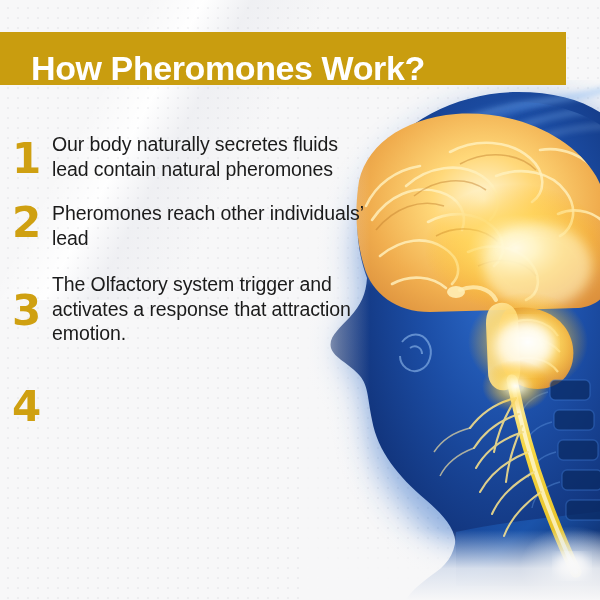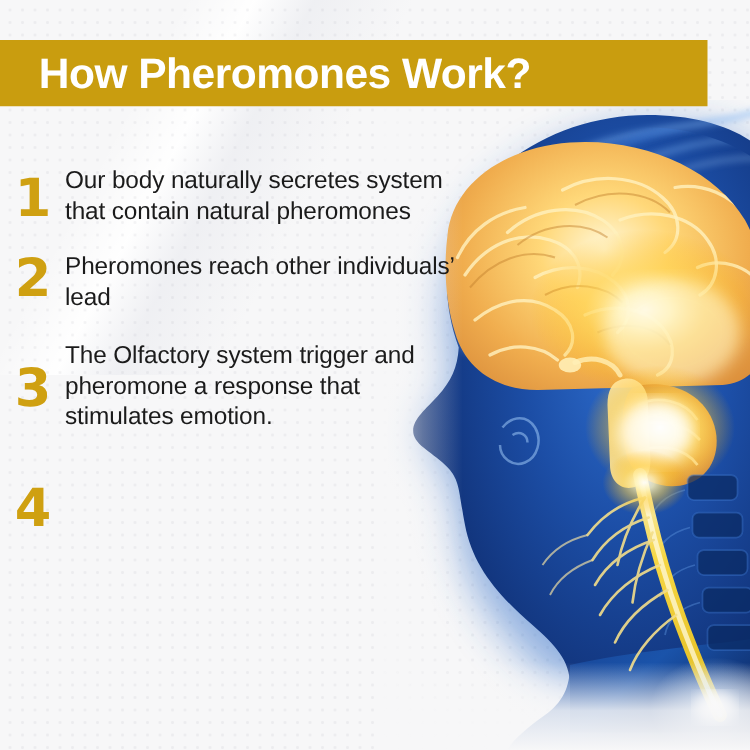--- a/index.html
+++ b/index.html
@@ -48,21 +48,21 @@
   
   .title-bar {
     position: absolute;
     left: 0;
     top: 32px;
     width: 566px;
     height: 53px;
     background: #c99d0f;
     z-index: 20;
     display: flex;
-    align-items: center;
+    align-items: flex-end;
   }
   .title-text {
     color: #ffffff;
     font-size: 34px;
     font-weight: bold;
     letter-spacing: -0.4px;
     padding-left: 31px;
     white-space: nowrap;
     line-height: 1;
   }
@@ -357,31 +357,31 @@
   <div class="dot-texture"></div>
 
   <div class="title-bar">
     <div class="title-text">How Pheromones Work?</div>
   </div>
 
   <div class="steps">
 
     <div class="step s1 lines-3">
       <div class="step-num">1</div>
-      <div class="step-text">Our body naturally secretes system that contain natural pheromones</div>
+      <div class="step-text">Our body naturally secretes fluids lead contain natural pheromones</div>
     </div>
 
     <div class="step s2 lines-2">
       <div class="step-num">2</div>
       <div class="step-text">Pheromones reach other individuals’ lead</div>
     </div>
 
     <div class="step s3 lines-4">
       <div class="step-num">3</div>
-      <div class="step-text">The Olfactory system trigger and pheromone a response that stimulates emotion.</div>
+      <div class="step-text">The Olfactory system trigger and activates a response that attraction emotion.</div>
     </div>
 
     <div class="step s4 lines-4">
       <div class="step-num">4</div>
     </div>
 
   </div>
 
 </div>
 

